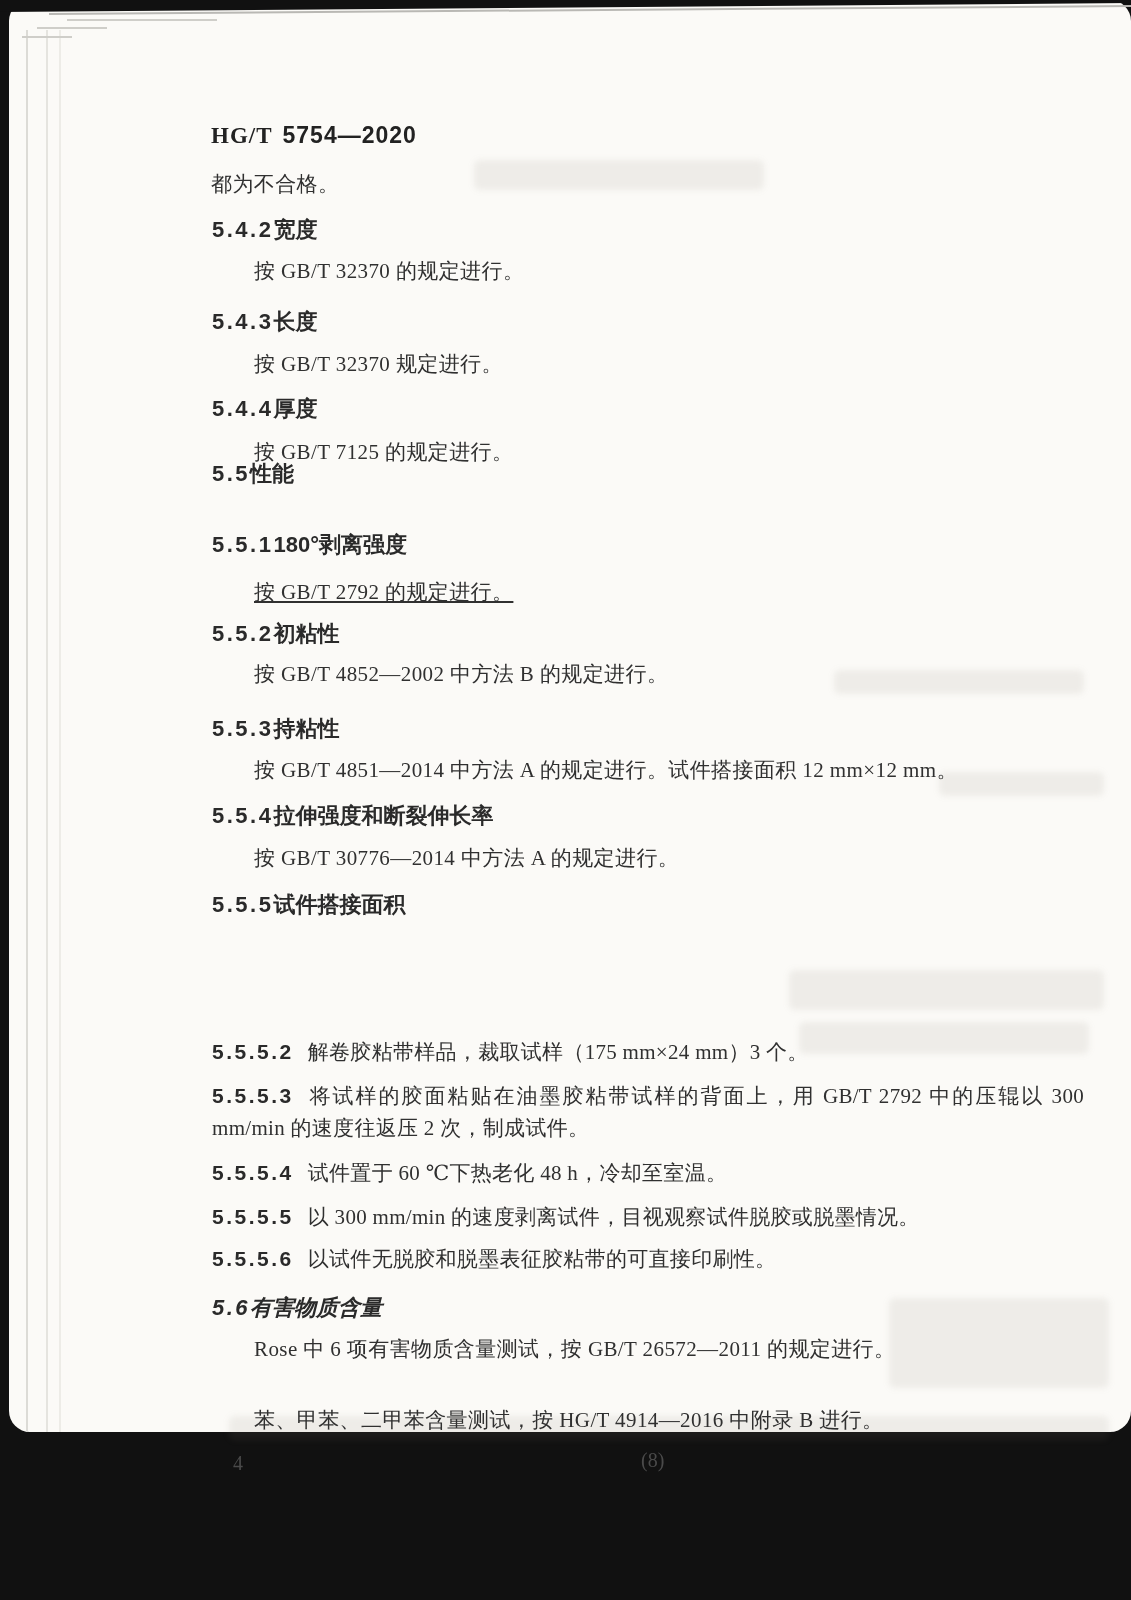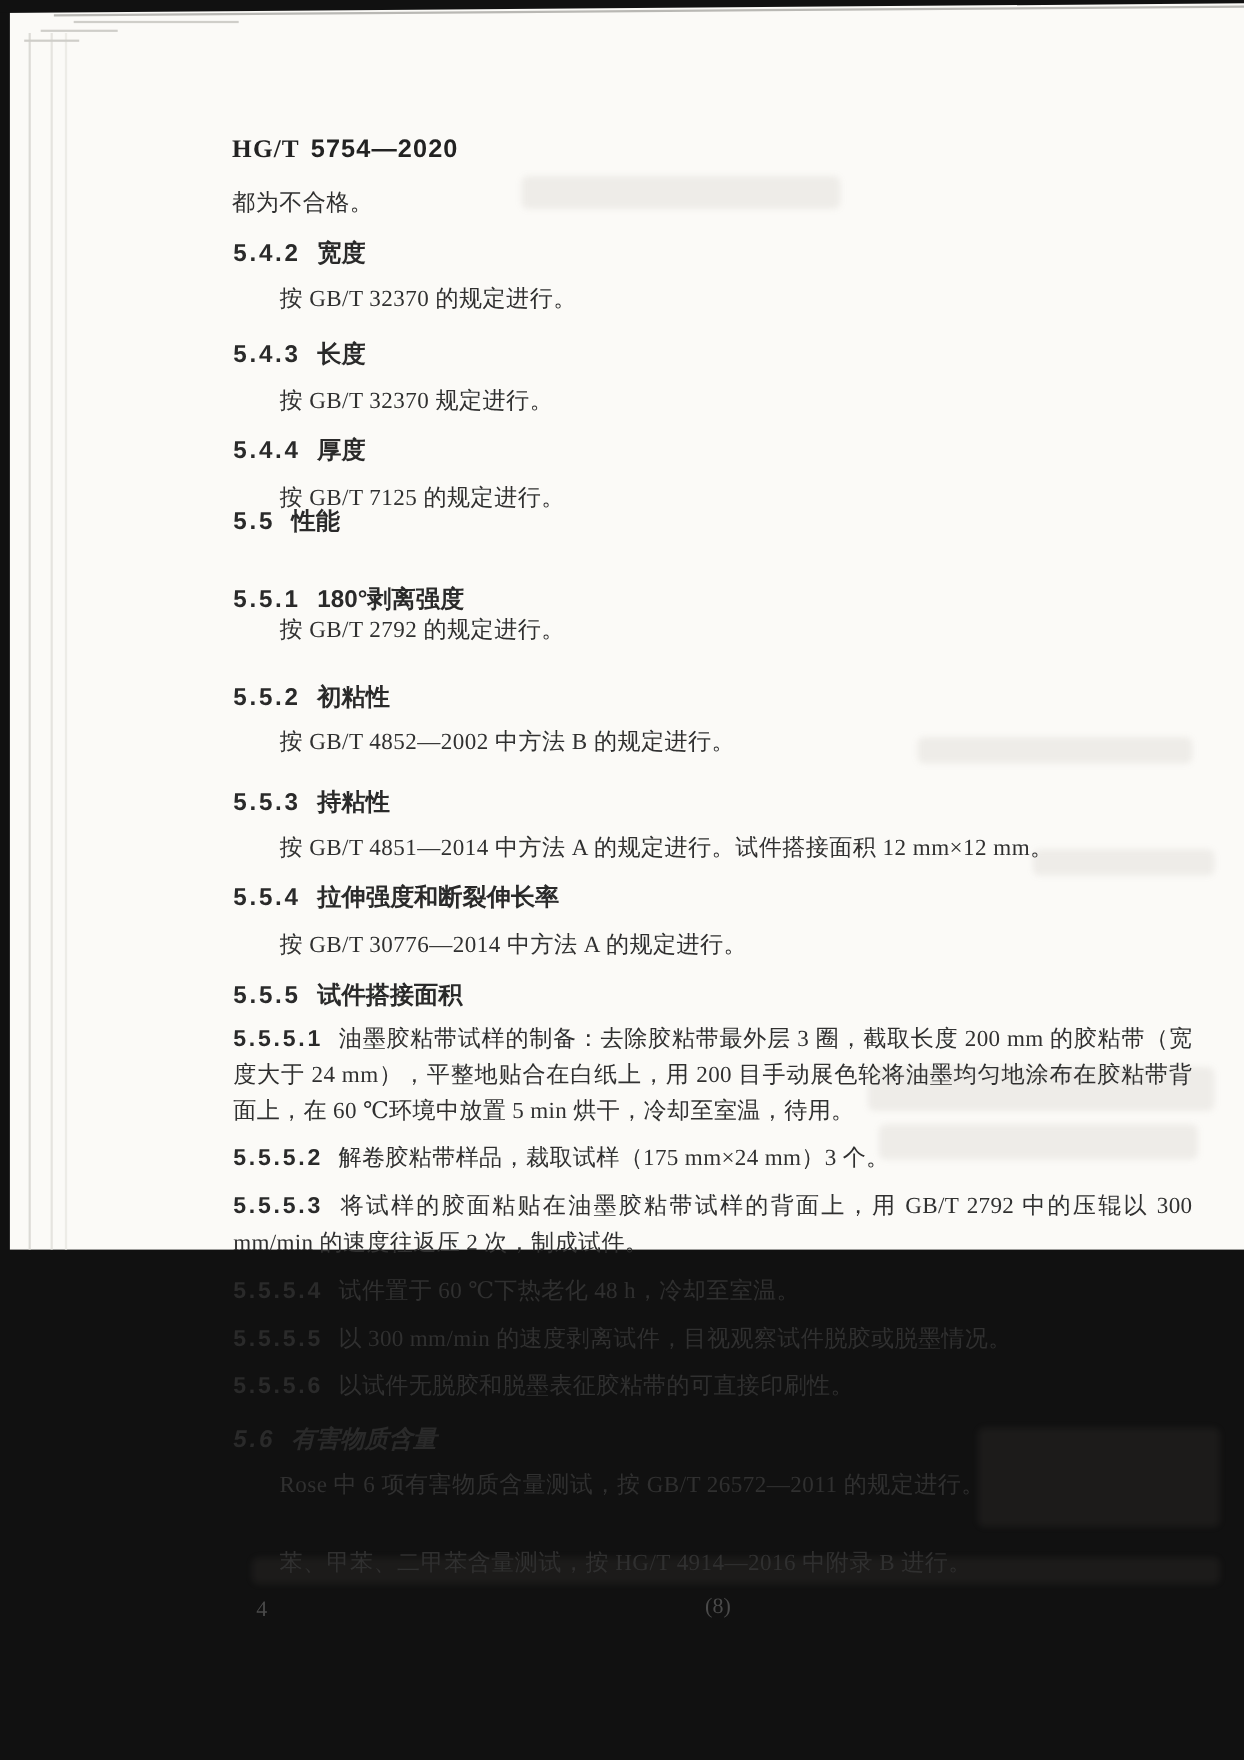--- a/index.html
+++ b/index.html
@@ -6,22 +6,22 @@
     --paper:#fbfaf7;
     --ink:#303030;
     --heading-ink:#2a2a2a;
     --scan-edge:#111111;
   }
   *{margin:0;padding:0;box-sizing:border-box;}
   html,body{width:1131px;height:1600px;overflow:hidden;}
   body{background:var(--scan-edge);position:relative;
        font-family:"Liberation Serif","DejaVu Serif",serif;}
 
-  .page{position:absolute;left:9px;top:0;width:1122px;height:1136px;
-        background:var(--paper);}
+  .page{position:absolute;left:9px;top:0;width:1122px;height:1432px;
+        background:var(--paper);border-radius:21px;}
 
   
   .edge-top-band{position:absolute;left:-20px;top:-16px;width:1200px;height:28px;
         background:var(--scan-edge);transform:rotate(-0.45deg);
         transform-origin:left center;z-index:3;}
   .edge-top-line{position:absolute;left:40px;top:13px;width:1100px;height:2px;
         background:#b9b8b4;transform:rotate(-0.42deg);transform-origin:left center;z-index:4;}
   .corner-step{position:absolute;height:2px;background:#cfcec9;z-index:4;}
   .step1{left:58px;top:19px;width:150px;}
   .step2{left:28px;top:27px;width:70px;}
@@ -39,21 +39,21 @@
 
   .doc-code{left:202px;top:122px;color:#222;font-size:23px;font-weight:bold;z-index:5;position:absolute;white-space:nowrap;}
   .doc-code .prefix{font-family:"Liberation Serif","DejaVu Serif",serif;letter-spacing:1px;}
   .doc-code .numpart{font-family:"Liberation Sans","DejaVu Sans",sans-serif;margin-left:10px;letter-spacing:1px;}
 
   .body-text{font-family:"Liberation Serif","DejaVu Serif",serif;
              font-size:21px;color:var(--ink);letter-spacing:0.4px;}
 
   .heading{left:203px;font-family:"Liberation Sans","DejaVu Sans",sans-serif;
            font-weight:bold;font-size:22px;color:var(--heading-ink);}
-  .heading .hnum{letter-spacing:2.5px;margin-right:15px;}
+  .heading .hnum{letter-spacing:2.5px;}
 
   .para{left:245px;}
 
   .numpara{position:absolute;left:203px;width:872px;z-index:5;
            font-family:"Liberation Serif","DejaVu Serif",serif;
            font-size:21px;line-height:32px;color:var(--ink);
            text-align:justify;letter-spacing:0.3px;}
   .numpara .npnum{font-family:"Liberation Sans","DejaVu Sans",sans-serif;
                   font-weight:bold;color:var(--heading-ink);
                   letter-spacing:2.5px;margin-right:14px;}
@@ -104,44 +104,41 @@
   </div>
   <div class="line body-text para" style="top:438px;">按 GB/T 7125 的规定进行。</div>
 
   <div class="line heading" style="top:459px;">
     <span class="hnum">5.5</span><span>性能</span>
   </div>
 
   <div class="line heading" style="top:530px;">
     <span class="hnum">5.5.1</span><span>180°剥离强度</span>
   </div>
-  <div class="line body-text para" style="top:558px;">按 GB/T 2792 的规定进行。</div>
+  <div class="line body-text para" style="top:578px;text-decoration:underline;">按 GB/T 2792 的规定进行。</div>
 
   <div class="line heading" style="top:619px;">
     <span class="hnum">5.5.2</span><span>初粘性</span>
   </div>
   <div class="line body-text para" style="top:660px;">按 GB/T 4852—2002 中方法 B 的规定进行。</div>
 
   <div class="line heading" style="top:714px;">
     <span class="hnum">5.5.3</span><span>持粘性</span>
   </div>
   <div class="line body-text para" style="top:756px;">按 GB/T 4851—2014 中方法 A 的规定进行。试件搭接面积 12 mm×12 mm。</div>
 
   <div class="line heading" style="top:801px;">
     <span class="hnum">5.5.4</span><span>拉伸强度和断裂伸长率</span>
   </div>
   <div class="line body-text para" style="top:844px;">按 GB/T 30776—2014 中方法 A 的规定进行。</div>
 
   <div class="line heading" style="top:890px;">
     <span class="hnum">5.5.5</span><span>试件搭接面积</span>
   </div>
 
-  <div class="numpara" style="top:928px;">
-    <span class="npnum">5.5.5.1</span><span>油墨胶粘带试样的制备：去除胶粘带最外层 3 圈，截取长度 200 mm 的胶粘带（宽度大于 24 mm），平整地贴合在白纸上，用 200 目手动展色轮将油墨均匀地涂布在胶粘带背面上，在 60 ℃环境中放置 5 min 烘干，冷却至室温，待用。</span>
-  </div>
 
   <div class="numpara" style="top:1036px;">
     <span class="npnum">5.5.5.2</span><span>解卷胶粘带样品，裁取试样（175 mm×24 mm）3 个。</span>
   </div>
 
   <div class="numpara" style="top:1080px;">
     <span class="npnum">5.5.5.3</span><span>将试样的胶面粘贴在油墨胶粘带试样的背面上，用 GB/T 2792 中的压辊以 300 mm/min 的速度往返压 2 次，制成试件。</span>
   </div>
 
   <div class="numpara" style="top:1157px;">

